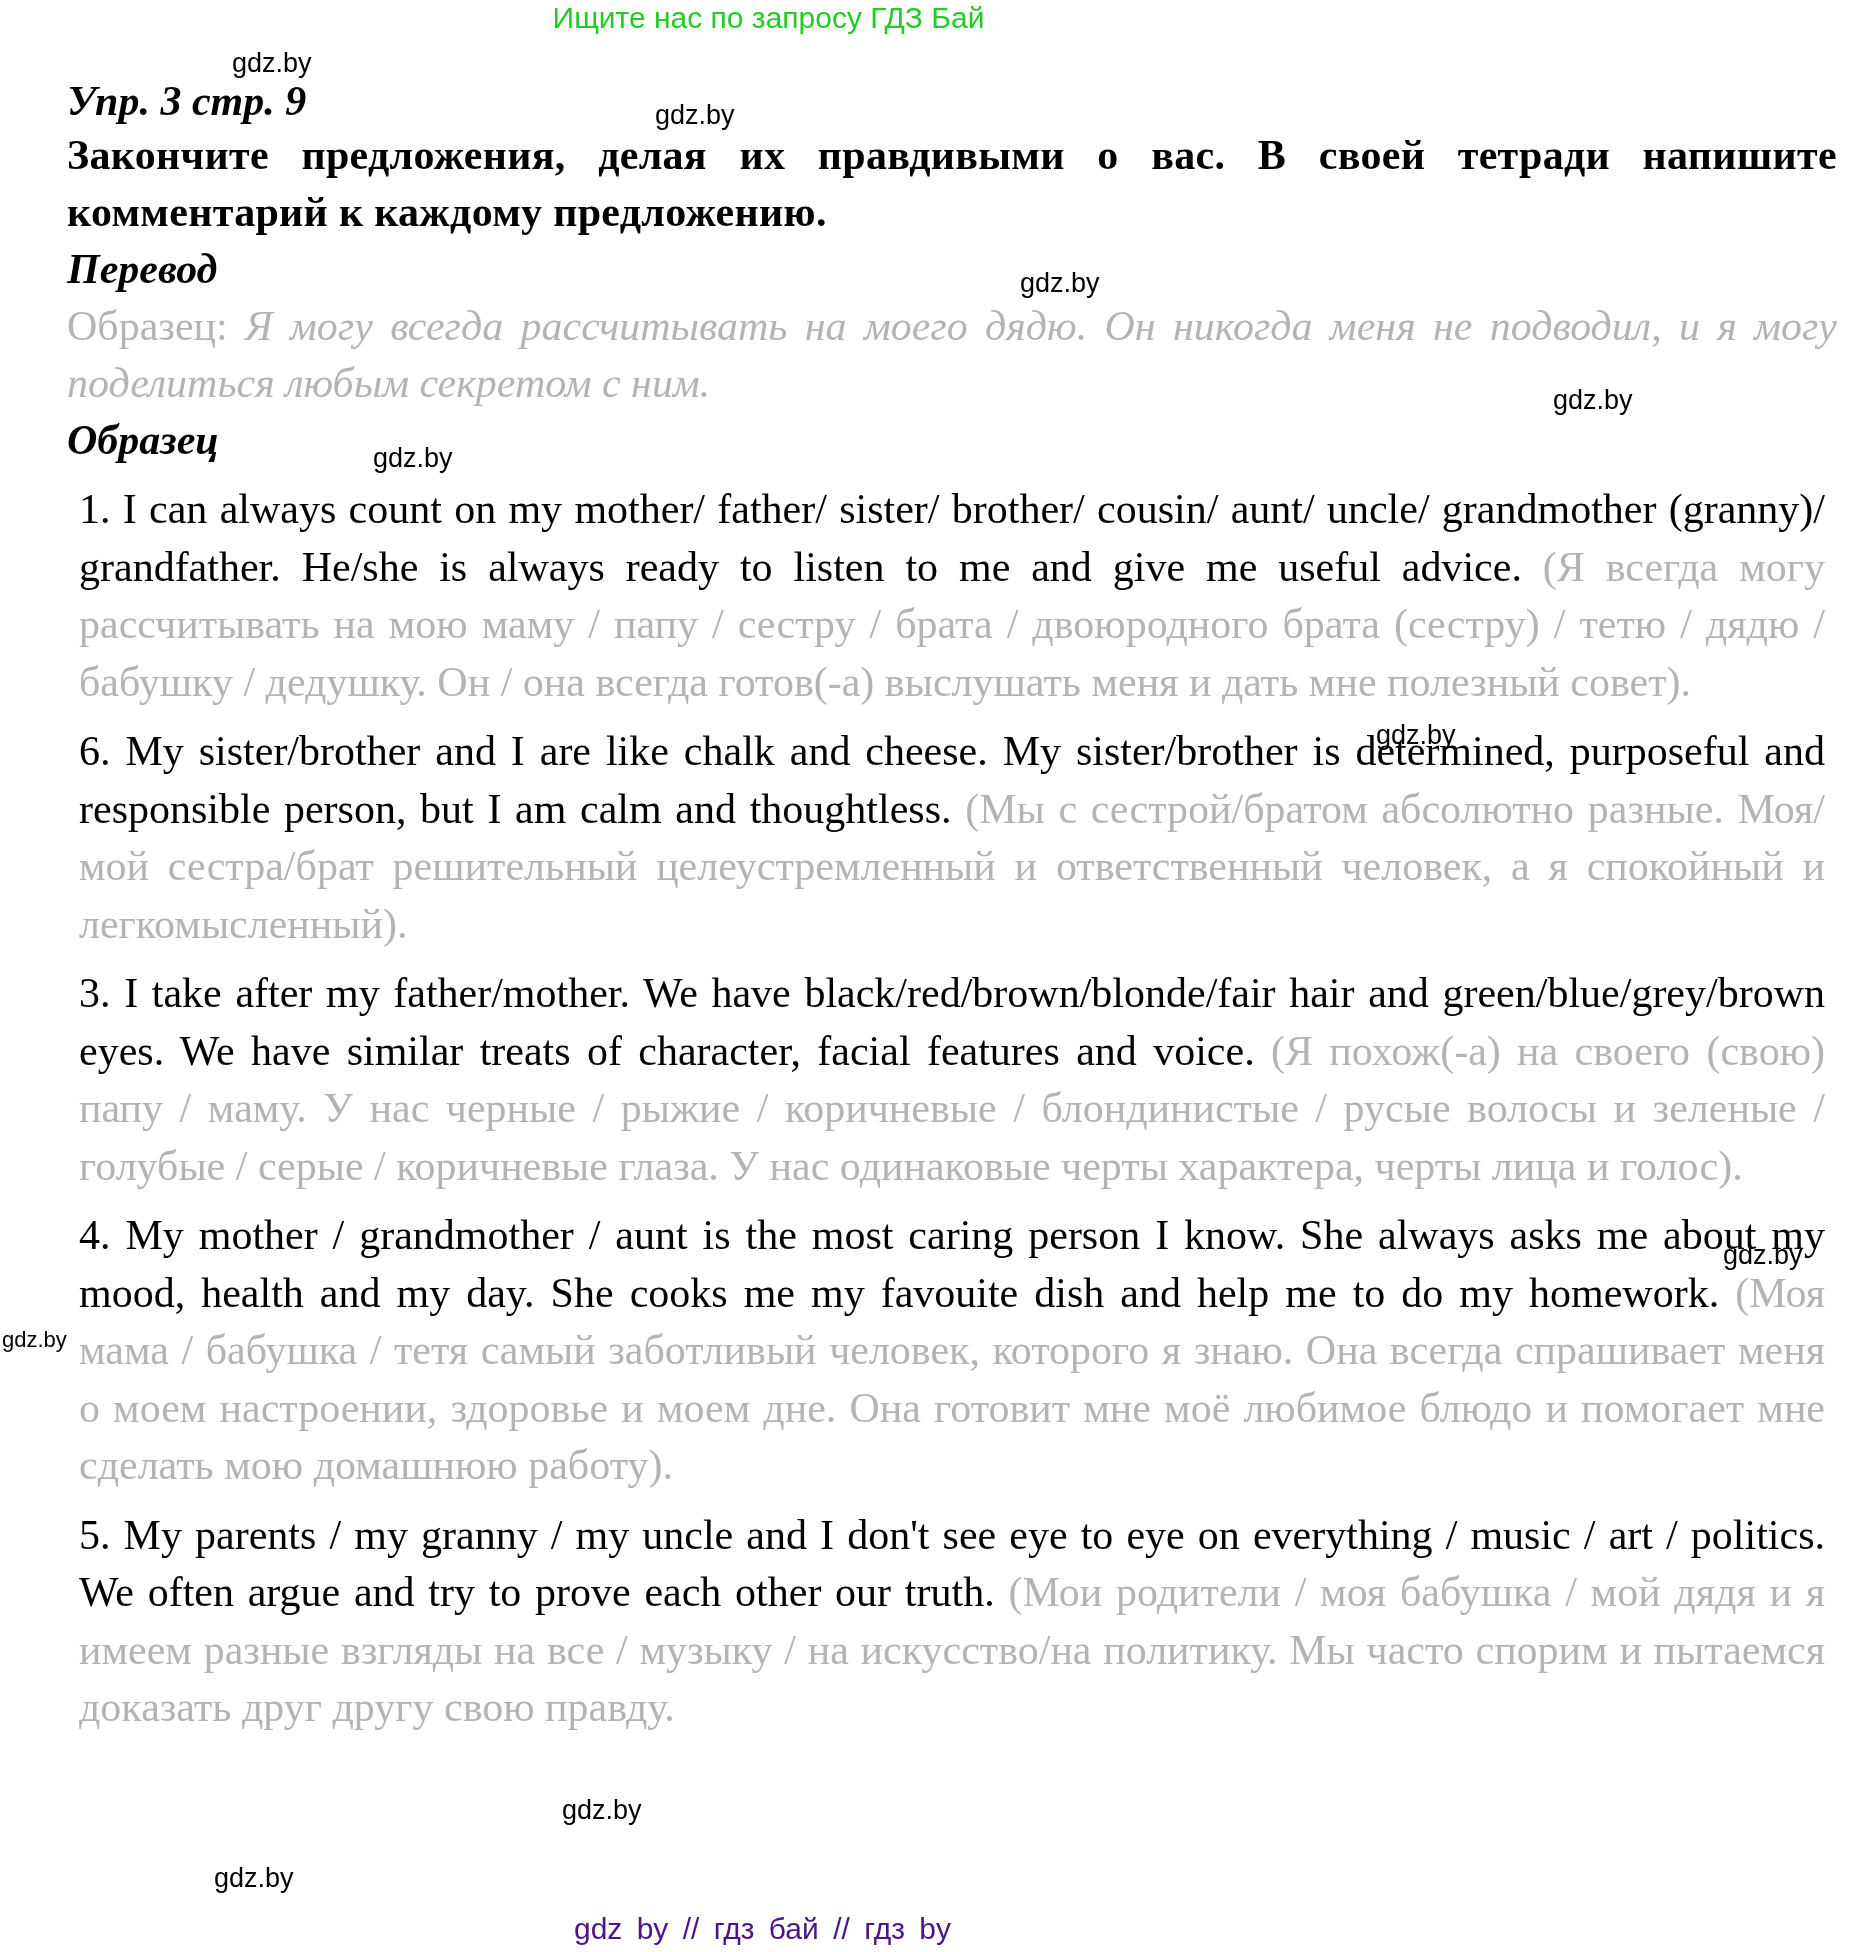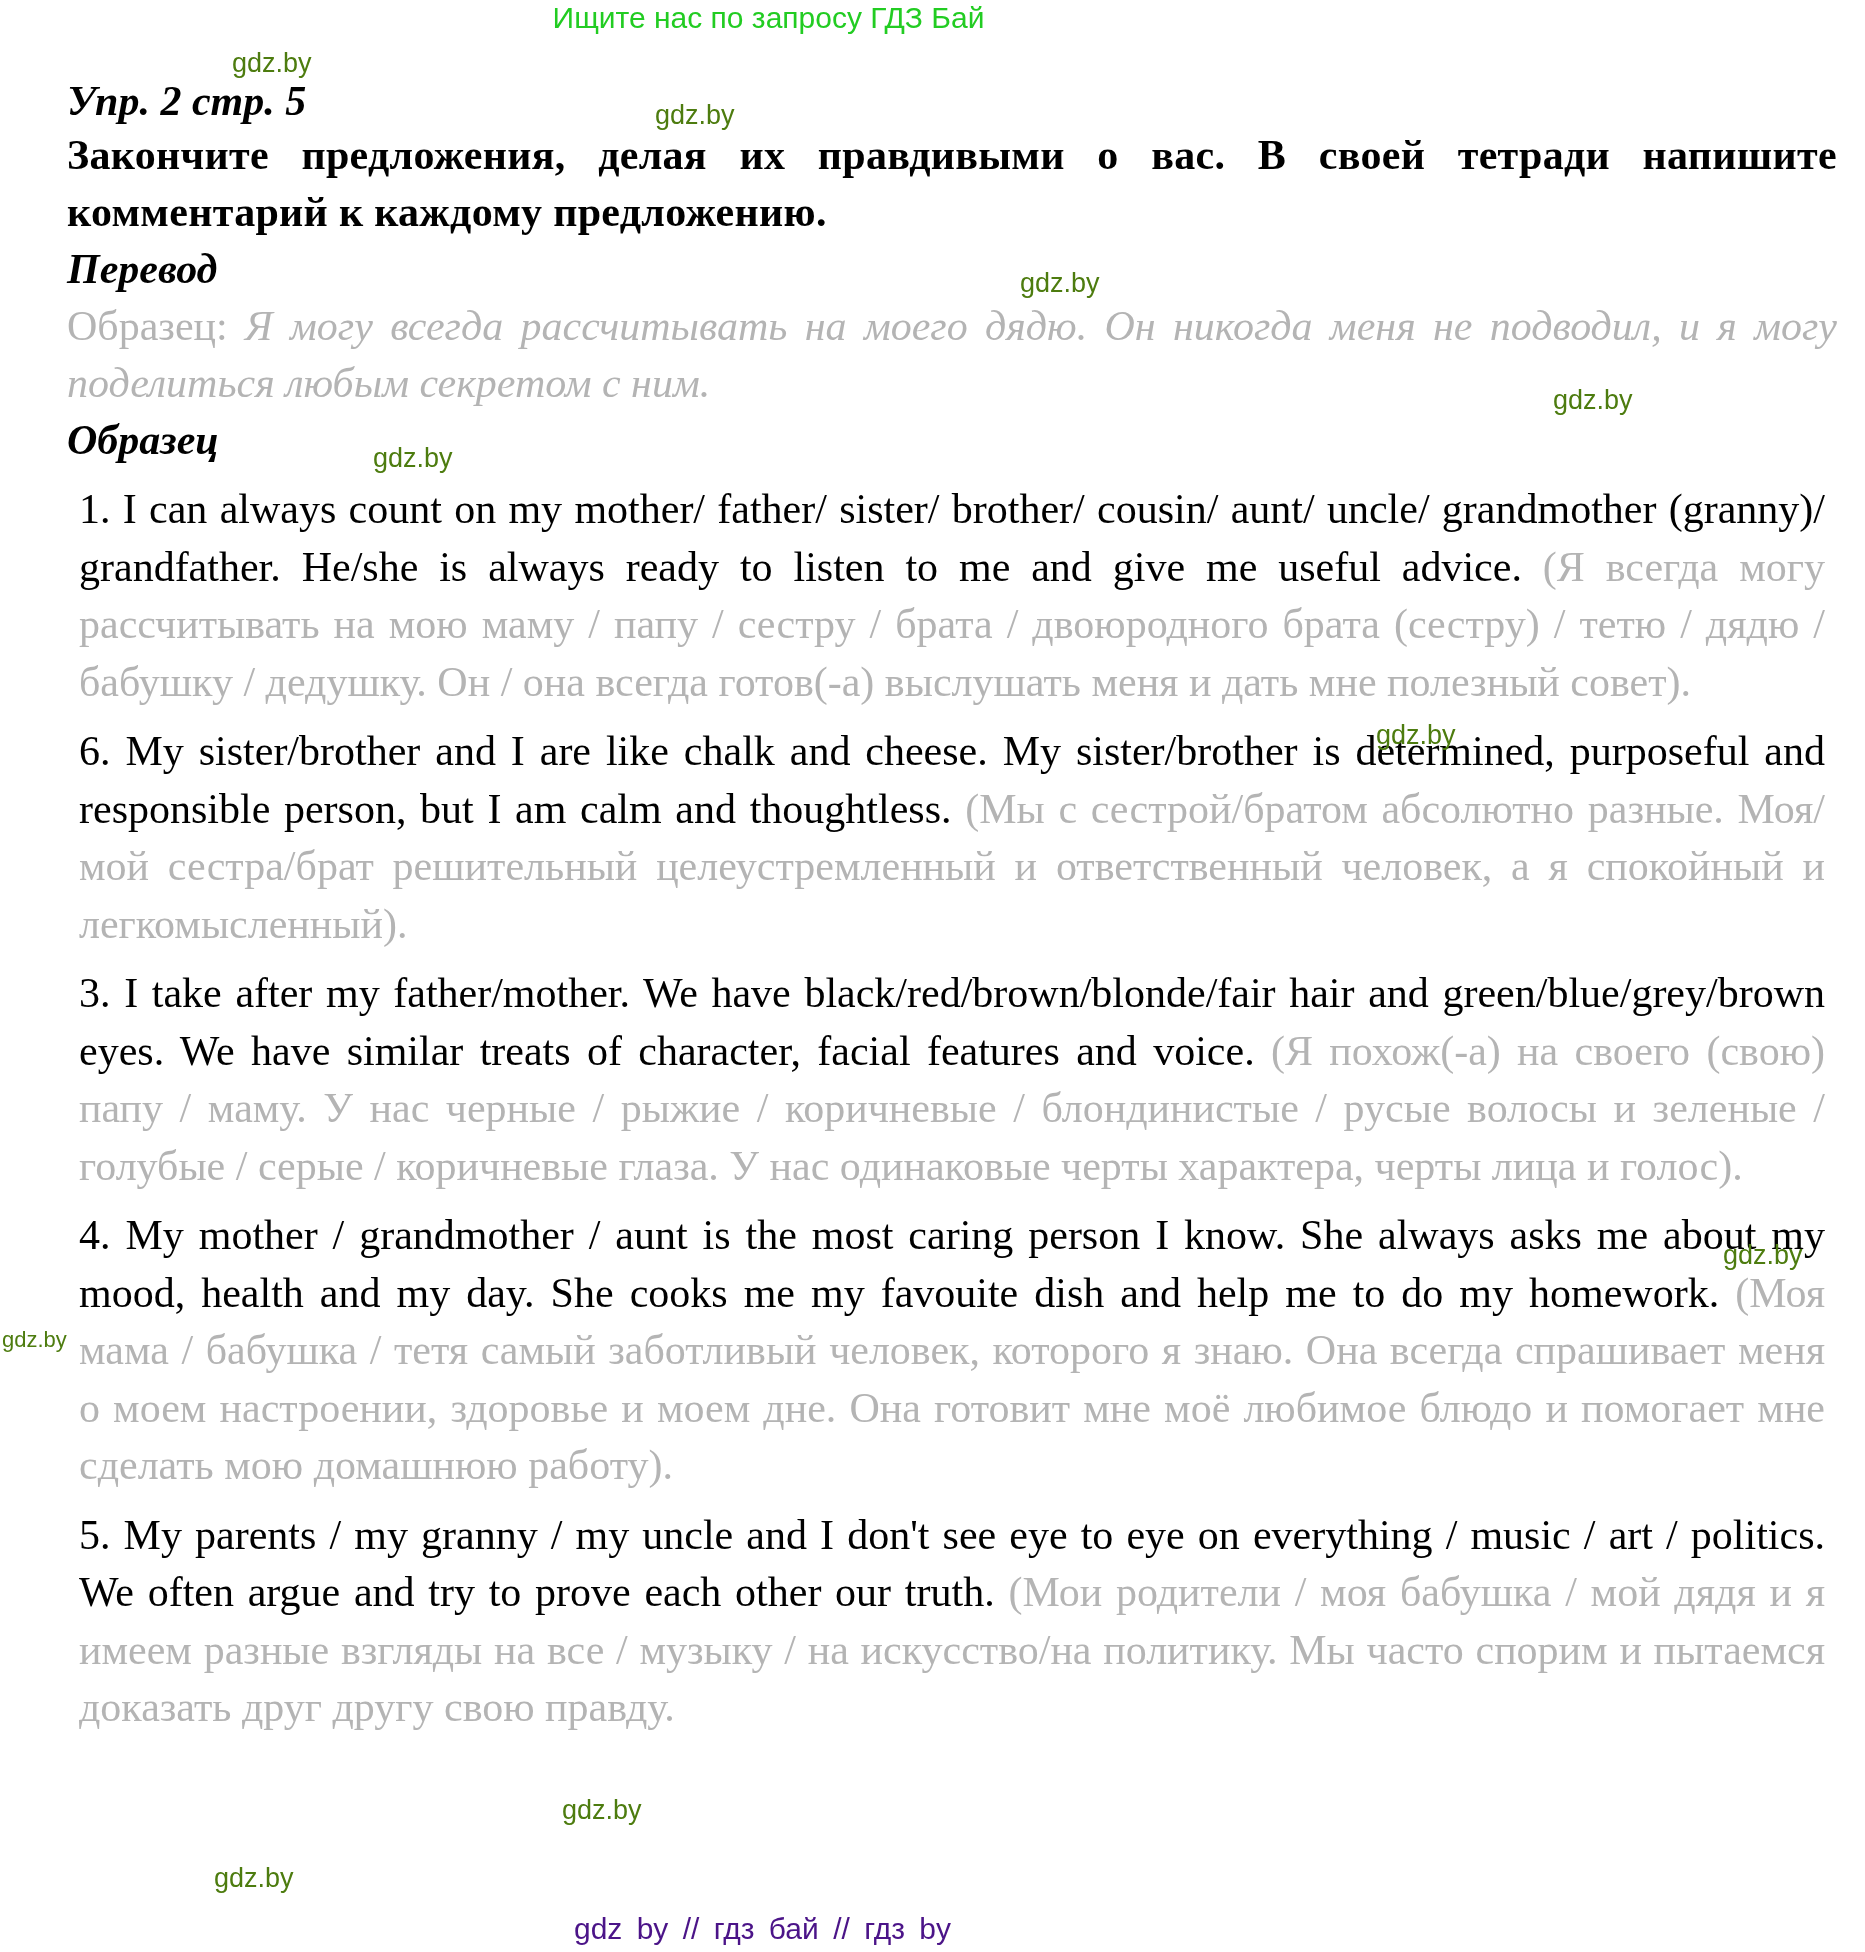--- a/index.html
+++ b/index.html
@@ -4,21 +4,21 @@
 <style>
   html, body { margin: 0; padding: 0; background: #ffffff; }
   body { width: 1865px; height: 1952px; position: relative; overflow: hidden; }
   .top-banner {
     position: absolute; left: 0; top: 0; width: 1537px; text-align: center;
     font-family: "Liberation Sans", sans-serif; font-size: 30px; color: #22cc22;
     line-height: 36px; top: 0px;
   }
   .wm {
     position: absolute; font-family: "Liberation Sans", sans-serif;
-    font-size: 27px; color: #4d7c0f; line-height: 30px;
+    font-size: 27px; color: #000000; line-height: 30px;
   }
   .content {
     position: absolute; left: 67px; top: 75px; width: 1770px;
     font-family: "Liberation Serif", serif; color: #000;
   }
   .ex-title {
     font-style: italic; font-weight: bold; font-size: 42px; line-height: 52px;
     margin: 0;
   }
   .task {
@@ -41,21 +41,21 @@
     font-family: "Liberation Sans", sans-serif; font-size: 30px; color: #4b1488;
     word-spacing: 6px;
   }
 </style>
 </head>
 <body>
 
 <div class="top-banner">Ищите нас по запросу ГДЗ Бай</div>
 
 <div class="content">
-  <p class="ex-title">Упр. 2 стр. 5</p>
+  <p class="ex-title">Упр. 3 стр. 9</p>
   <p class="task">Закончите предложения, делая их правдивыми о вас. В своей тетради напишите комментарий к каждому предложению.</p>
   <p class="section-title">Перевод</p>
   <p class="sample"><span>Образец:</span> <span class="it">Я могу всегда рассчитывать на моего дядю. Он никогда меня не подводил, и я могу поделиться любым секретом с ним.</span></p>
   <p class="section-title">Образец</p>
 
   <p class="answer"><span>1. I can always count on my mother/ father/ sister/ brother/ cousin/ aunt/ uncle/ grandmother (granny)/ grandfather. He/she is always ready to listen to me and give me useful advice.</span> <span class="ru">(Я всегда могу рассчитывать на мою маму / папу / сестру / брата / двоюродного брата (сестру) / тетю / дядю / бабушку / дедушку. Он / она всегда готов(-а) выслушать меня и дать мне полезный совет).</span></p>
   <p class="answer"><span>6. My sister/brother and I are like chalk and cheese. My sister/brother is determined, purposeful and responsible person, but I am calm and thoughtless.</span> <span class="ru">(Мы с сестрой/братом абсолютно разные. Моя/мой сестра/брат решительный целеустремленный и ответственный человек, а я спокойный и легкомысленный).</span></p>
   <p class="answer"><span>3. I take after my father/mother. We have black/red/brown/blonde/fair hair and green/blue/grey/brown eyes. We have similar treats of character, facial features and voice.</span> <span class="ru">(Я похож(-а) на своего (свою) папу / маму. У нас черные / рыжие / коричневые / блондинистые / русые волосы и зеленые / голубые / серые / коричневые глаза. У нас одинаковые черты характера, черты лица и голос).</span></p>
   <p class="answer"><span>4. My mother / grandmother / aunt is the most caring person I know. She always asks me about my mood, health and my day. She cooks me my favouite dish and help me to do my homework.</span> <span class="ru">(Моя мама / бабушка / тетя самый заботливый человек, которого я знаю. Она всегда спрашивает меня о моем настроении, здоровье и моем дне. Она готовит мне моё любимое блюдо и помогает мне сделать мою домашнюю работу).</span></p>
   <p class="answer"><span>5. My parents / my granny / my uncle and I don't see eye to eye on everything / music / art / politics. We often argue and try to prove each other our truth.</span> <span class="ru">(Мои родители / моя бабушка / мой дядя и я имеем разные взгляды на все / музыку / на искусство/на политику. Мы часто спорим и пытаемся доказать друг другу свою правду.</span></p>

